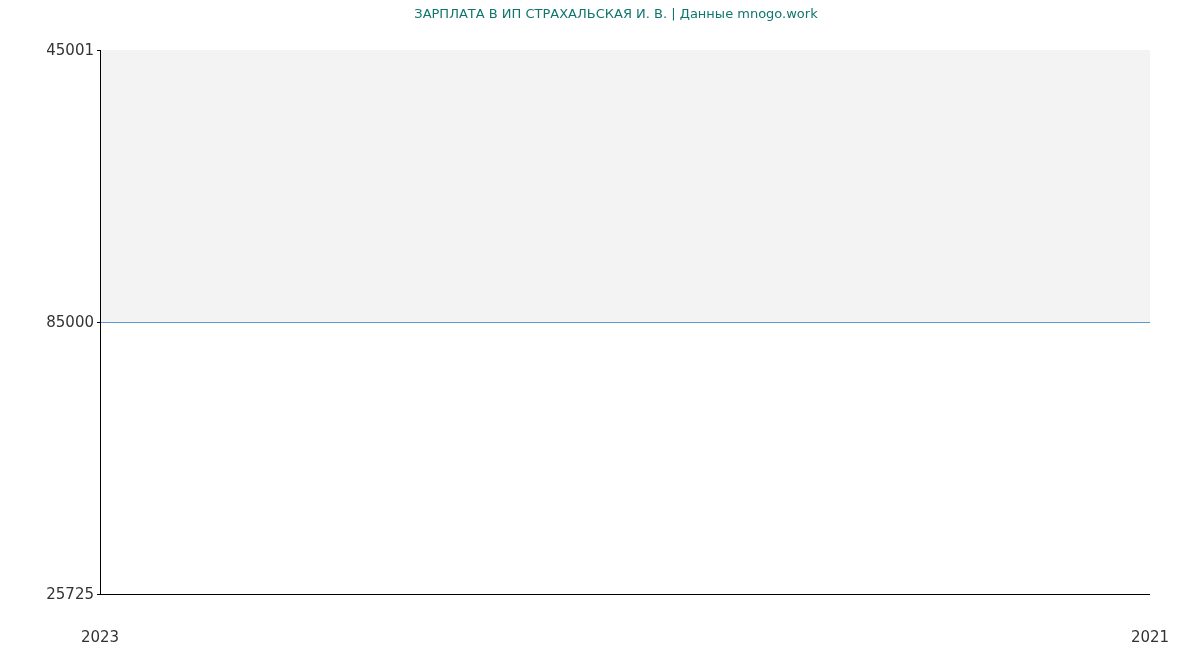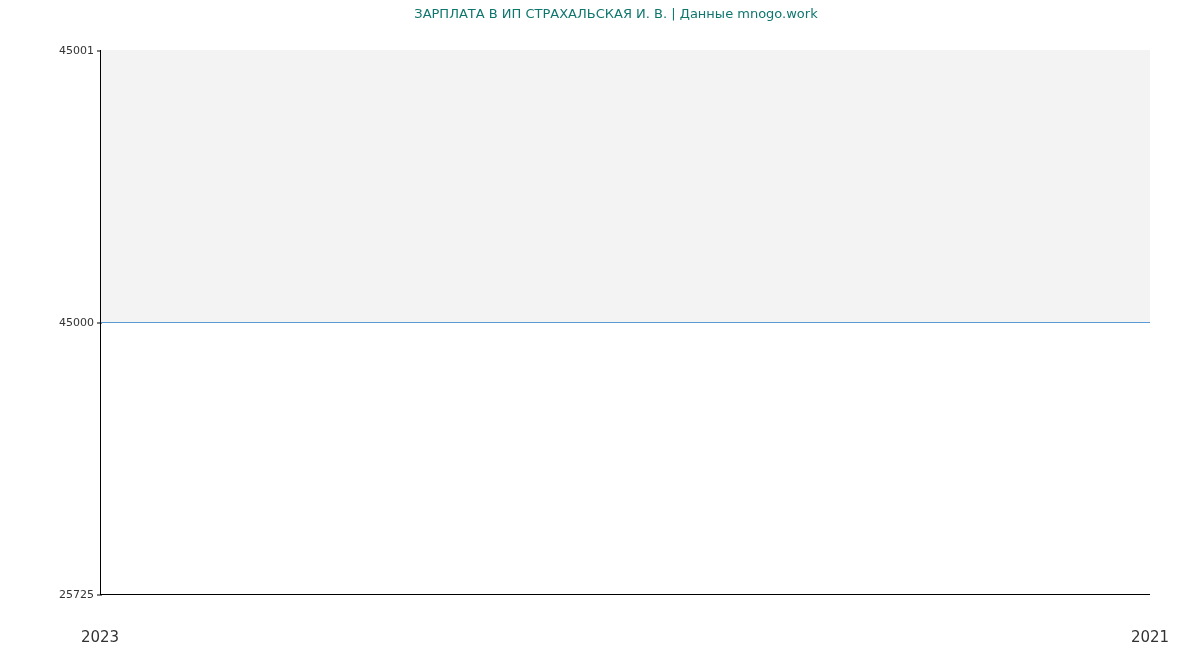--- a/index.html
+++ b/index.html
@@ -49,21 +49,21 @@
     position: absolute;
     left: 0;
     right: 0;
     top: 50%;
     height: 0;
     border-top: 1.5px solid #5a9bd5;
   }
   .ytick {
     position: absolute;
     right: 1106px; 
-    font-size: 11px;
+    font-size: 15px;
     color: #333;
     transform: translateY(-50%);
     white-space: nowrap;
   }
   .ytick .tickmark {
     position: absolute;
     right: -8px;
     top: 50%;
     width: 5px;
     border-top: 1px solid #000;
@@ -81,21 +81,21 @@
 
 <div class="chart-wrap">
 
   <div class="title">ЗАРПЛАТА В ИП СТРАХАЛЬСКАЯ И. В. | Данные mnogo.work</div>
 
   <div class="ytick" style="top:50px;">
     <span>45001</span>
     <span class="tickmark"></span>
   </div>
   <div class="ytick" style="top:322px;">
-    <span>45000</span>
+    <span>85000</span>
     <span class="tickmark"></span>
   </div>
   <div class="ytick" style="top:594px;">
     <span>25725</span>
     <span class="tickmark"></span>
   </div>
 
   <div class="plot">
     <div class="area"></div>
     <div class="line"></div>

